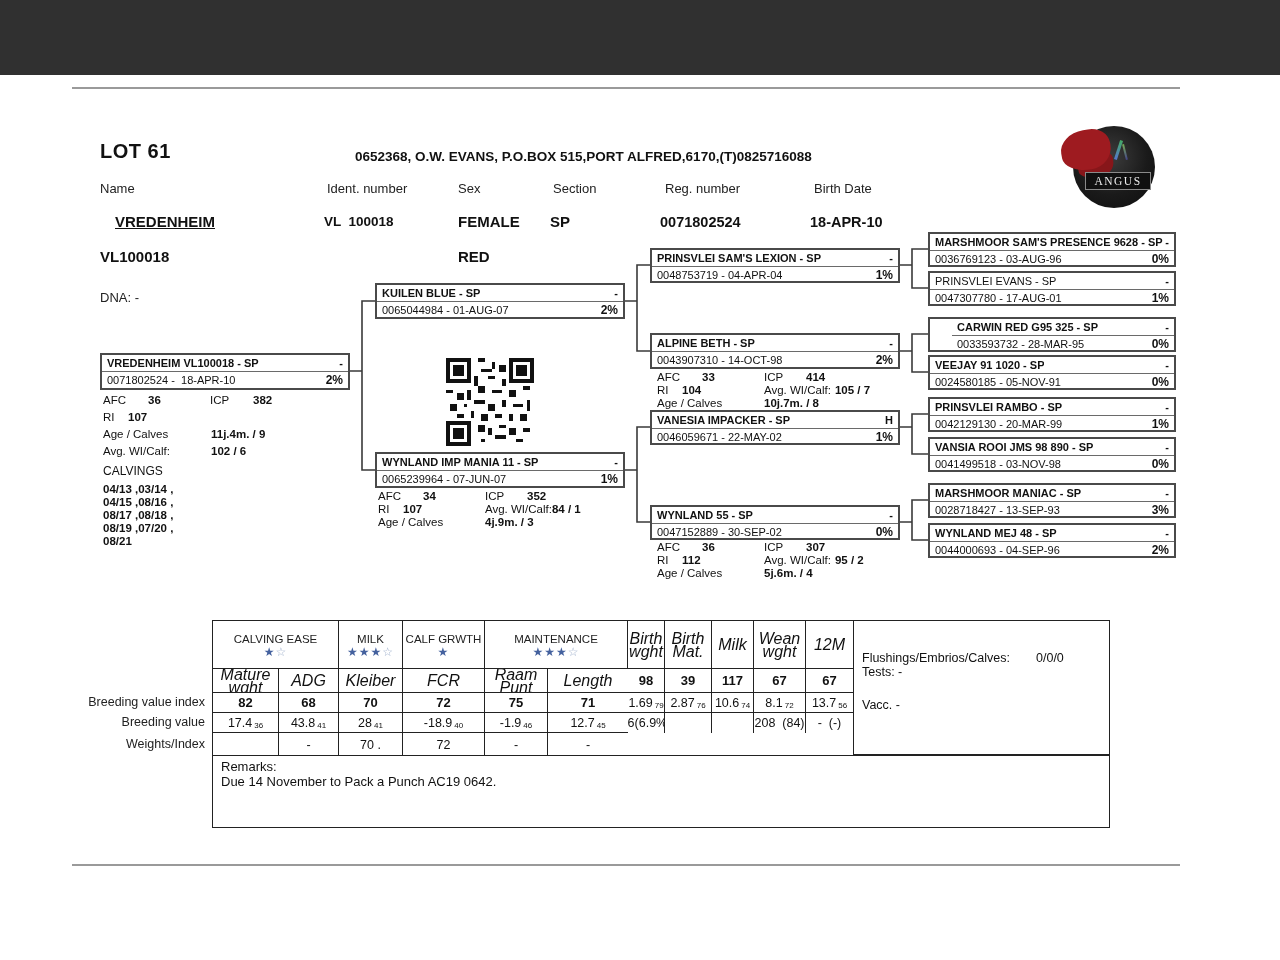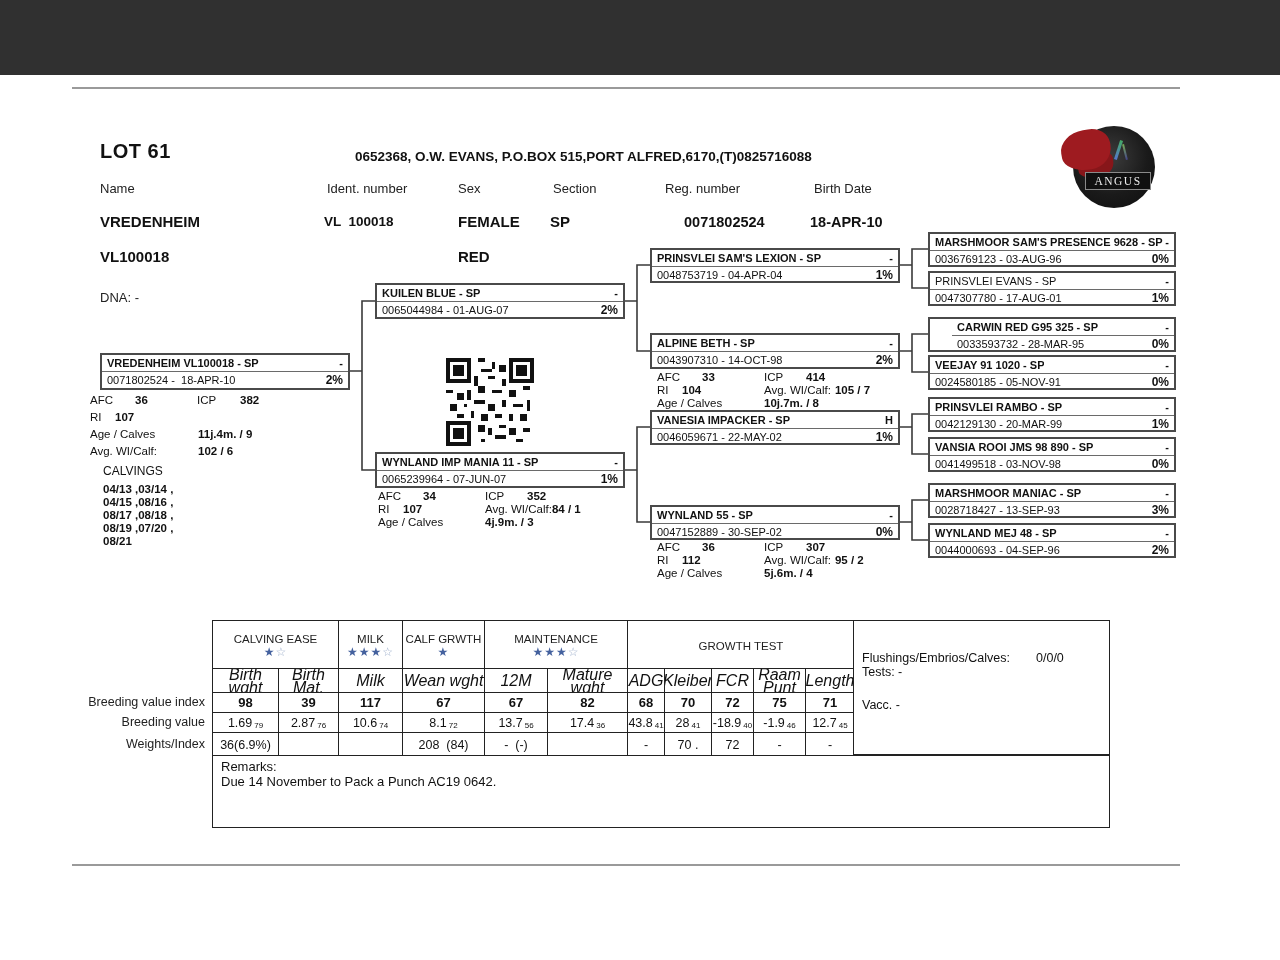--- a/index.html
+++ b/index.html
@@ -90,25 +90,25 @@
     <div class="logo-banner">ANGUS</div>
   </div>
 
   <div class="abs lbl13" style="left:100px;top:181px;">Name</div>
   <div class="abs lbl13" style="left:327px;top:181px;">Ident. number</div>
   <div class="abs lbl13" style="left:458px;top:181px;">Sex</div>
   <div class="abs lbl13" style="left:553px;top:181px;">Section</div>
   <div class="abs lbl13" style="left:665px;top:181px;">Reg. number</div>
   <div class="abs lbl13" style="left:814px;top:181px;">Birth Date</div>
 
-  <div class="abs val15" style="left:100px;top:213px;">VREDENHEIM</div>
+  <div class="abs val15" style="left:115px;top:213px;text-decoration:underline;">VREDENHEIM</div>
   <div class="abs" style="left:324px;top:214px;font-size:13.5px;font-weight:bold;">VL  100018</div>
   <div class="abs val15" style="left:458px;top:213px;">FEMALE</div>
   <div class="abs val15" style="left:550px;top:213px;">SP</div>
-  <div class="abs val14" style="left:660px;top:214px;margin-left:24px;">0071802524</div>
+  <div class="abs val14" style="left:660px;top:214px;">0071802524</div>
   <div class="abs val14" style="left:810px;top:214px;">18-APR-10</div>
 
   <div class="abs val15" style="left:100px;top:248px;">VL100018</div>
   <div class="abs val15" style="left:458px;top:248px;">RED</div>
   <div class="abs lbl13" style="left:100px;top:290px;">DNA: -</div>
 
   <svg class="overlay" width="1280" height="960">
     <path d="M350 371 H362 M375 301 H362 V470 H375
              M625 301 H637 M650 265 H637 V351 H650
              M625 470 H637 M650 427 H637 V522 H650
@@ -176,21 +176,21 @@
     <div class="pr1">
         <span class="pname">VREDENHEIM VL100018 - SP</span>
         <span class="pstat">-</span>
       </div>
     <div class="pr2">
         <span class="preg">0071802524 -  18-APR-10</span>
         <span class="ppct">2%</span>
       </div>
   </div>
 
-  <div class="pstats" style="left:90px;top:392px;width:280px;">
+  <div class="pstats" style="left:103px;top:392px;width:280px;">
     <div class="sline tall"><span class="sl" style="width:45px">AFC</span><span class="sv" style="width:62px">36</span><span class="sl" style="width:43px">ICP</span><span class="sv">382</span></div>
     <div class="sline tall"><span class="sl" style="width:25px">RI</span><span class="sv">107</span></div>
     <div class="sline tall"><span class="sl" style="width:108px">Age / Calves</span><span class="sv">11j.4m. / 9</span></div>
     <div class="sline tall"><span class="sl" style="width:108px">Avg. WI/Calf:</span><span class="sv">102 / 6</span></div>
   </div>
   <div class="abs" style="left:103px;top:464px;font-size:12px;">CALVINGS</div>
   <div class="abs calv" style="left:103px;top:483px;">04/13 ,03/14 ,</div>
   <div class="abs calv" style="left:103px;top:496px;">04/15 ,08/16 ,</div>
   <div class="abs calv" style="left:103px;top:509px;">08/17 ,08/18 ,</div>
   <div class="abs calv" style="left:103px;top:522px;">08/19 ,07/20 ,</div>
@@ -369,24 +369,20 @@
       <div class="gstars"><span class="son">★★★</span><span class="soff">☆</span></div>
     </div>
     <div class="gcell" style="grid-column:4/5;">
       <div class="gtitle">CALF GRWTH</div>
       <div class="gstars"><span class="son">★</span><span class="soff"></span></div>
     </div>
     <div class="gcell" style="grid-column:5/7;">
       <div class="gtitle">MAINTENANCE</div>
       <div class="gstars"><span class="son">★★★</span><span class="soff">☆</span></div>
     </div>
-    <div class="gcell lc" style="grid-column:7/12;">
-      <div class="gtitle">GROWTH TEST</div>
-      <div class="gstars"><span class="son"></span><span class="soff"></span></div>
-    </div>
 
     <div class="hcell">Birth wght</div>
     <div class="hcell">Birth Mat.</div>
     <div class="hcell">Milk</div>
     <div class="hcell">Wean wght</div>
     <div class="hcell">12M</div>
     <div class="hcell">Mature wght</div>
     <div class="hcell">ADG</div>
     <div class="hcell">Kleiber</div>
     <div class="hcell">FCR</div>

